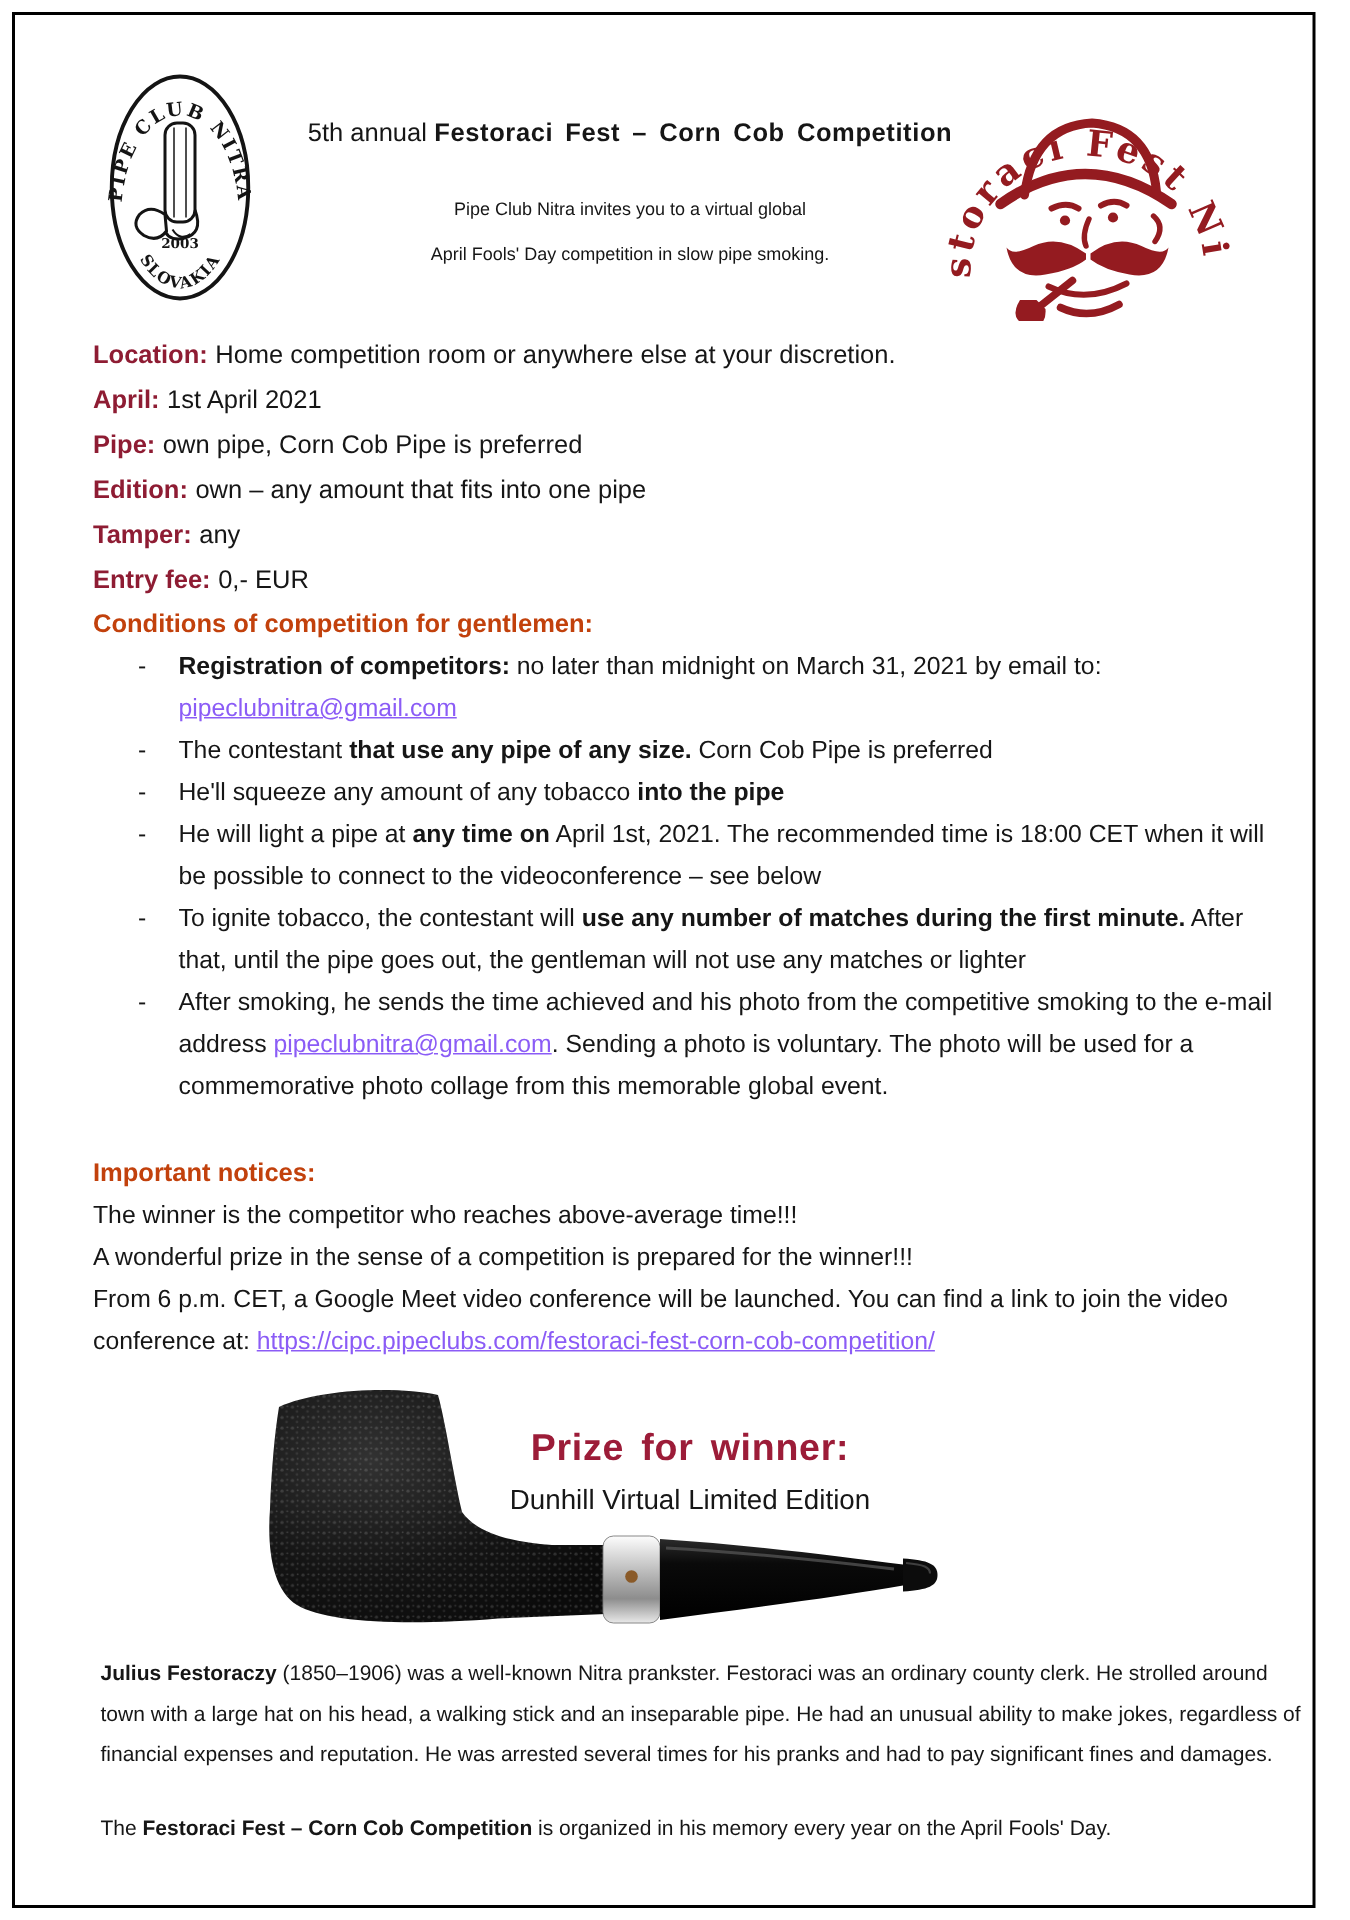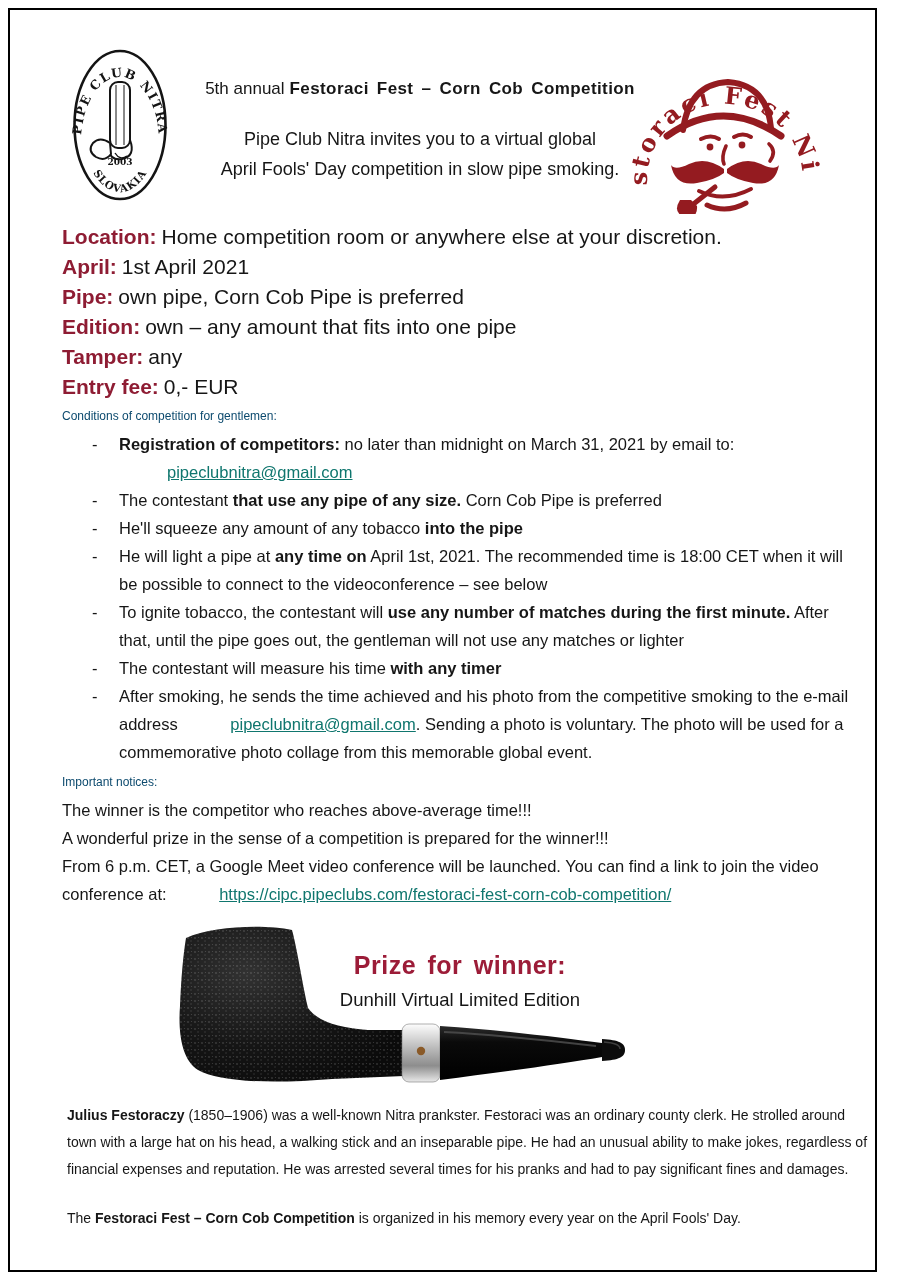--- a/index.html
+++ b/index.html
@@ -8,34 +8,34 @@
     font-family:"Liberation Sans","DejaVu Sans",sans-serif;color:#161616;
   }
   .frame{position:absolute;left:8px;top:8px;width:865px;height:1260px;border:2px solid #000;pointer-events:none;}
 
   
   .logo-left{position:absolute;left:70px;top:46px;width:100px;height:158px;}
   .logo-right{position:absolute;left:627px;top:40px;width:196px;height:174px;}
   .head-center{position:absolute;left:188px;top:60px;width:464px;text-align:center;}
   .title{font-size:17px;line-height:26px;white-space:nowrap;margin:16px;}
   .title .tb{font-weight:700;letter-spacing:.4px;word-spacing:3px;margin-left:5px;}
-  .subtitle{margin-top:22px;font-size:18px;line-height:30px;}
+  .subtitle{margin-top:22px;font-size:12px;line-height:30px;}
 
   
-  .details{position:absolute;left:62px;top:222px;width:790px;font-size:21px;line-height:30px;}
+  .details{position:absolute;left:62px;top:222px;width:790px;font-size:17px;line-height:30px;}
   .detail-row .dl{font-weight:700;color:#8e1c33;margin-right:5px;}
 
   
-  .sec-head{color:#0c4a6e;font-weight:400;font-size:12px;line-height:28px;margin:0;}
+  .sec-head{color:#c2410c;font-weight:700;font-size:17px;line-height:28px;margin:0;}
   .conditions{position:absolute;left:62px;top:402px;width:792px;font-size:16.5px;}
   .conditions ul{list-style:none;margin:0;padding:0;}
   .conditions li{position:relative;padding-left:57px;line-height:28px;}
   .conditions li::before{content:"-";position:absolute;left:30px;top:0;color:#161616;}
   .b{font-weight:700;}
-  a.doclink{color:#0f766e;text-decoration:underline;cursor:pointer;margin-left:48px;}
+  a.doclink{color:#8b5cf6;text-decoration:underline;cursor:pointer;}
 
   .notices{position:absolute;left:62px;top:768px;width:802px;font-size:16.5px;}
   .notices p{margin:0;line-height:28px;}
 
   
   .pipe-img{position:absolute;left:172px;top:922px;width:470px;height:168px;}
   .prize-text{position:absolute;left:245px;top:950px;width:430px;text-align:center;}
   .prize-text h2{margin:0;color:#9c1c38;font-size:25px;line-height:30px;letter-spacing:.5px;word-spacing:4px;}
   .prize-text p{margin:7px 0 0 0;font-size:18.5px;line-height:26px;}
 
@@ -116,21 +116,20 @@
   </div>
 
   <div class="conditions">
     <p class="sec-head">Conditions of competition for gentlemen:</p>
     <ul>
       <li><span class="b">Registration of competitors:</span><span> no later than midnight on March 31, 2021 by email to:</span><br><a href="#" class="doclink">pipeclubnitra@gmail.com</a></li>
       <li><span>The contestant </span><span class="b">that use any pipe of any size.</span><span> Corn Cob Pipe is preferred</span></li>
       <li><span>He'll squeeze any amount of any tobacco </span><span class="b">into the pipe</span></li>
       <li><span>He will light a pipe at </span><span class="b">any time on</span><span> April 1st, 2021. The recommended time is 18:00 CET when it will be possible to connect to the videoconference – see below</span></li>
       <li><span>To ignite tobacco, the contestant will </span><span class="b">use any number of matches during the first minute.</span><span> After that, until the pipe goes out, the gentleman will not use any matches or lighter</span></li>
-      <li><span>The contestant will measure his time </span><span class="b">with any timer</span></li>
       <li><span>After smoking, he sends the time achieved and his photo from the competitive smoking to the e-mail address </span><a href="#" class="doclink">pipeclubnitra@gmail.com</a><span>. Sending a photo is voluntary. The photo will be used for a commemorative photo collage from this memorable global event.</span></li>
     </ul>
   </div>
 
   <div class="notices">
     <p class="sec-head">Important notices:</p>
     <p><span>The winner is the competitor who reaches above-average time!!!</span></p>
     <p><span>A wonderful prize in the sense of a competition is prepared for the winner!!!</span></p>
     <p><span>From 6 p.m. CET, a Google Meet video conference will be launched. You can find a link to join the video conference at: </span><a href="#" class="doclink">https://cipc.pipeclubs.com/festoraci-fest-corn-cob-competition/</a></p>
   </div>

